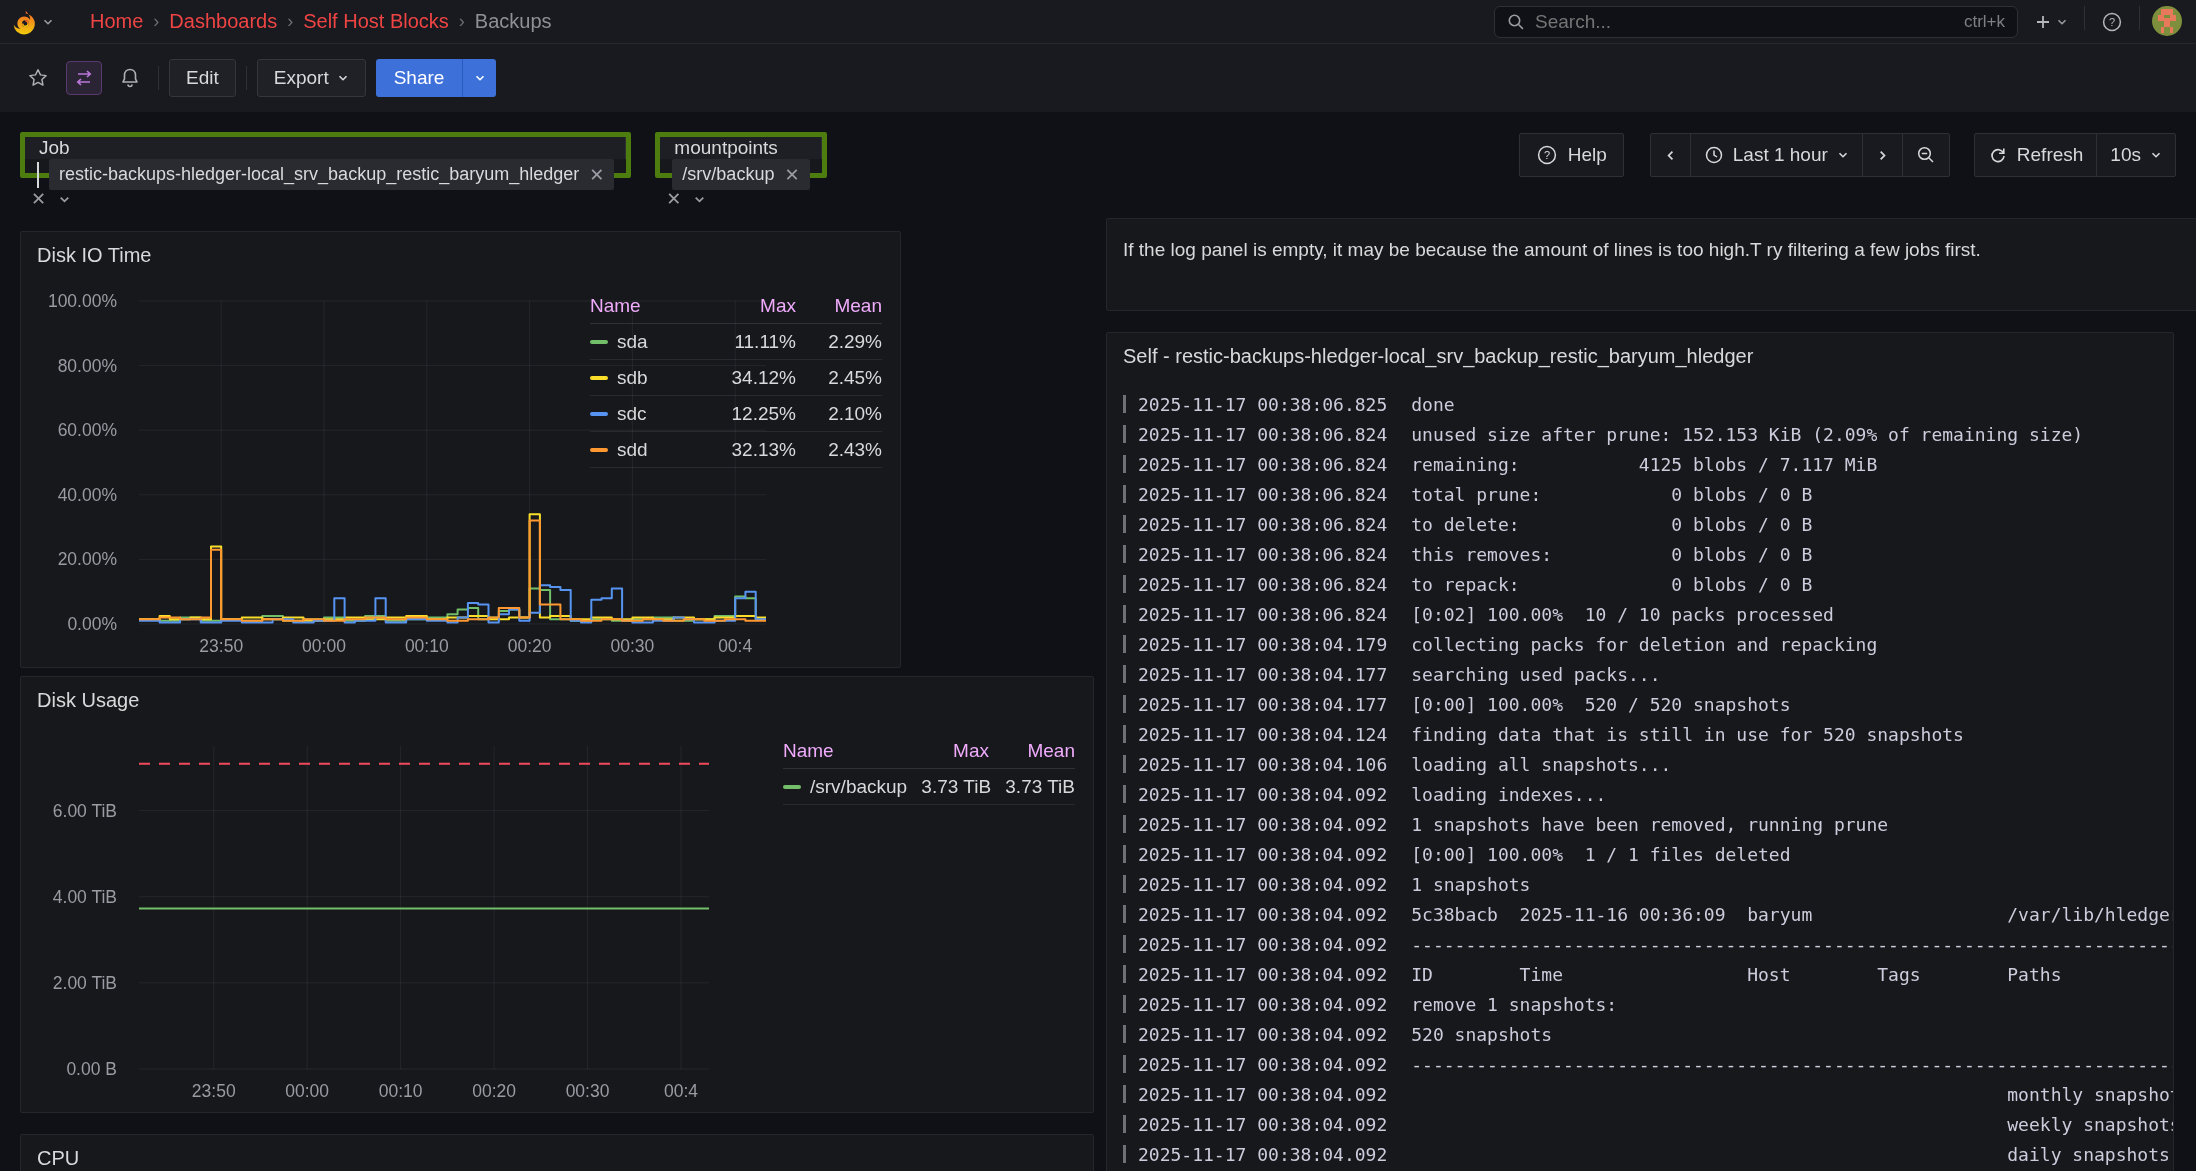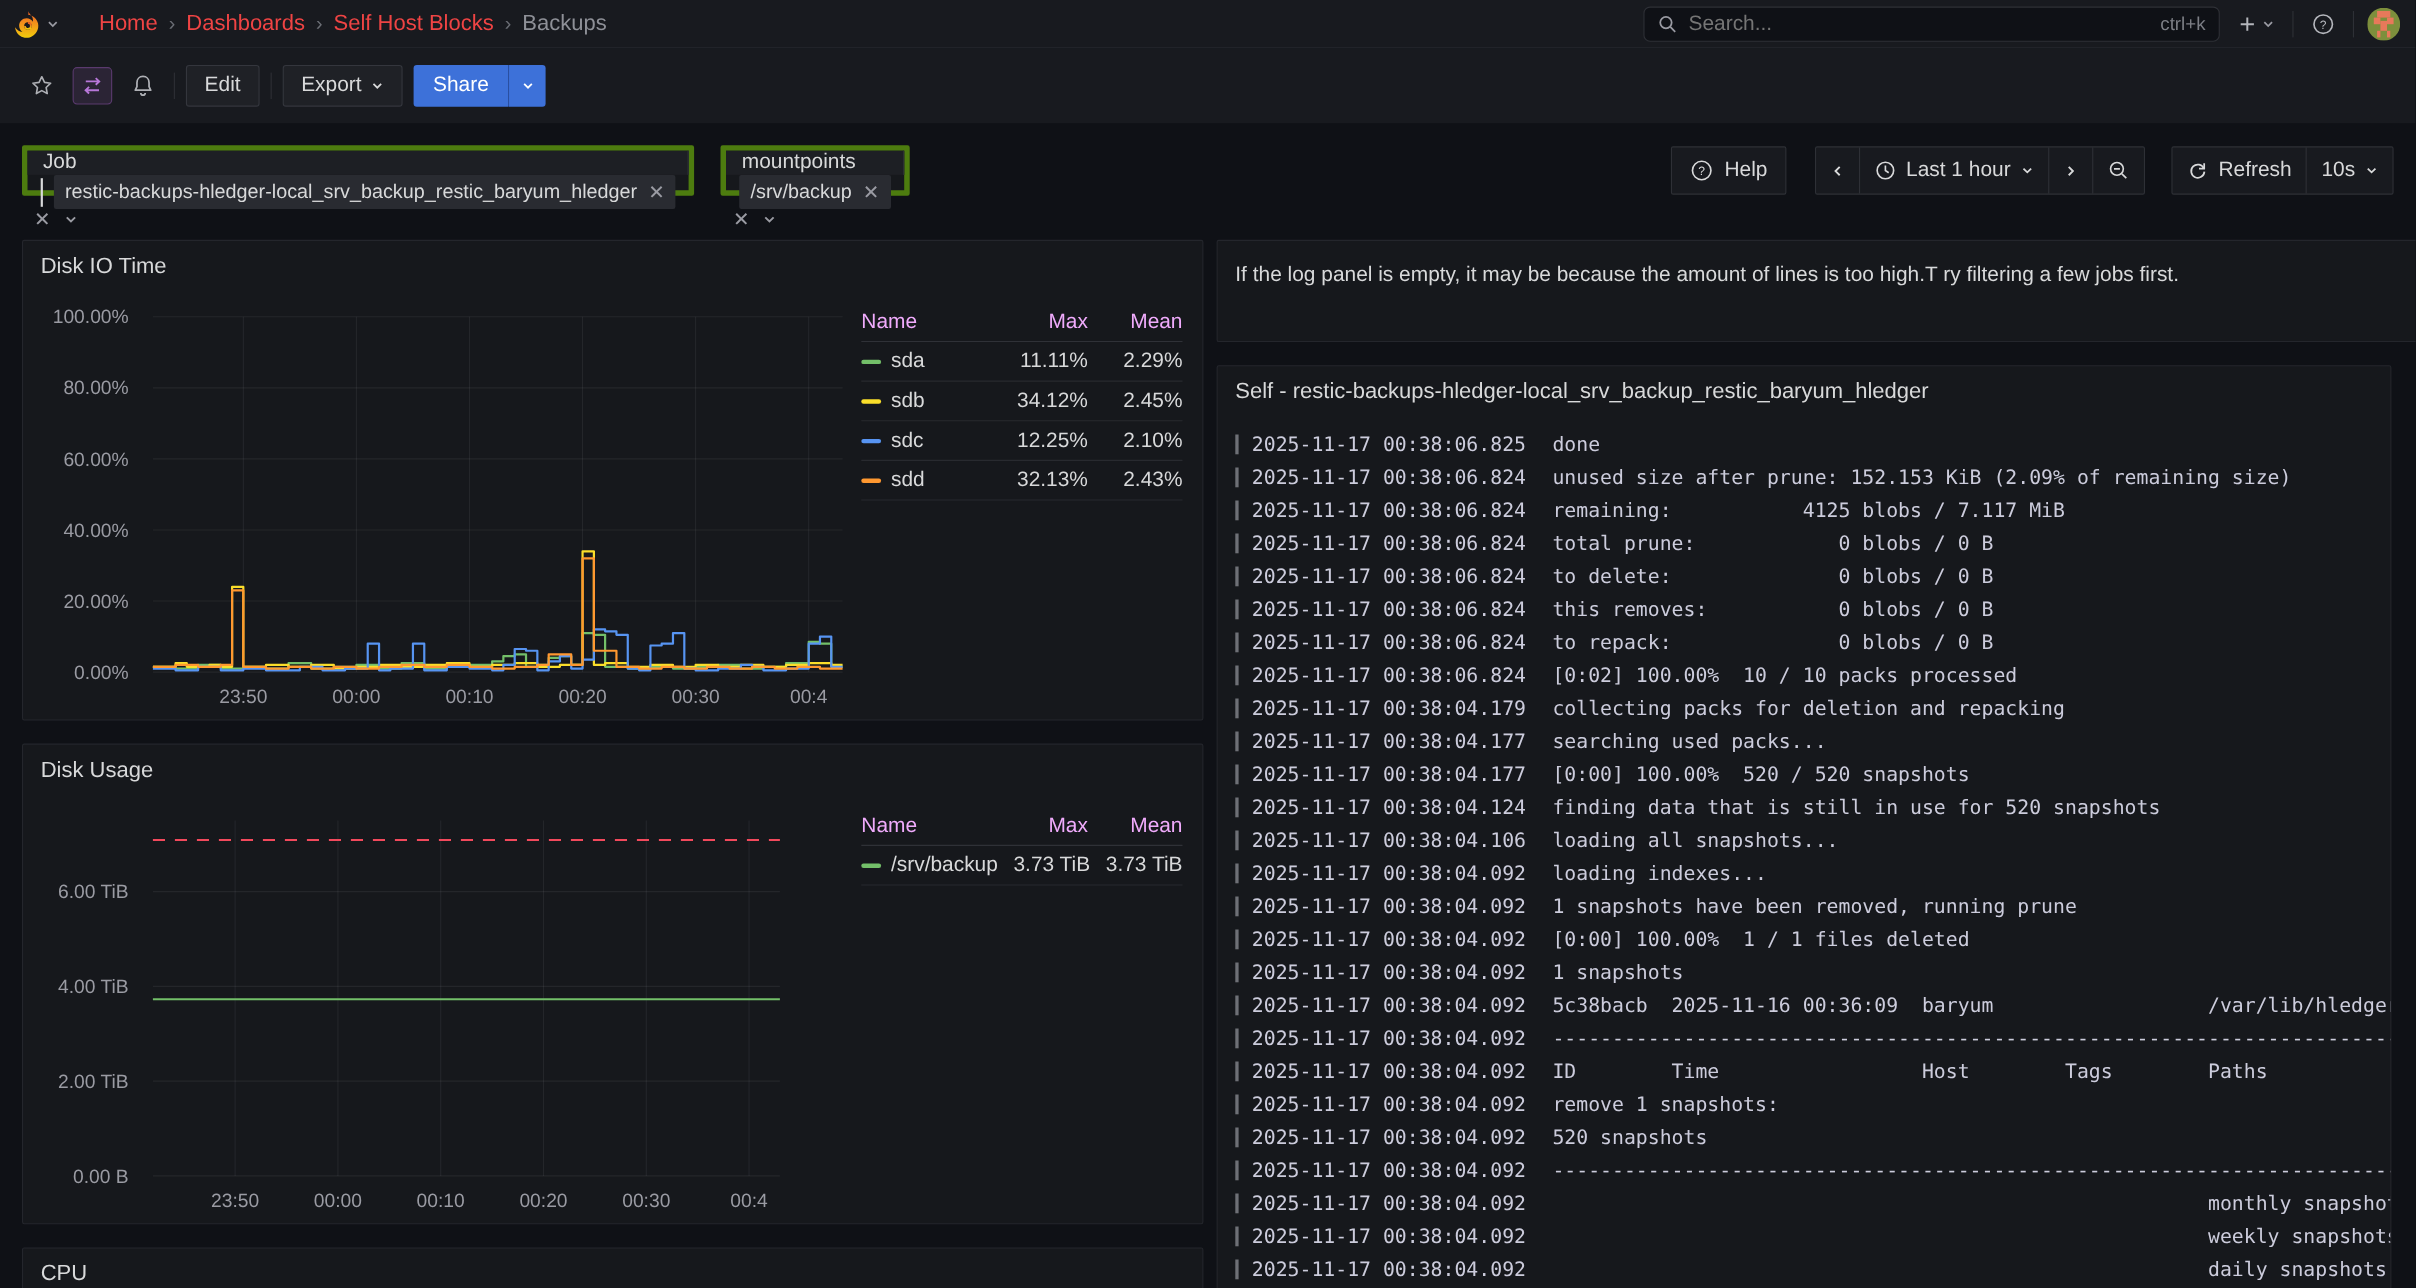--- a/index.html
+++ b/index.html
@@ -12,21 +12,21 @@
   
   .topnav {
     height:44px; background:#181a1f; border-bottom:1px solid #26282e;
     display:flex; align-items:center; padding:0 14px 0 12px; gap:10px;
   }
   .logo-wrap { display:flex; align-items:center; gap:4px; cursor:pointer; }
   .crumbs { display:flex; align-items:center; gap:10px; margin-left:26px; }
   .crumb { color:#ef4444; font-size:20px; }
   .crumb.muted { color:#8e9097; }
   .crumb-sep { color:#6b6e75; font-size:18px; }
-  .nav-right { margin-left:auto; display:flex; align-items:center; gap:12px; }
+  .nav-right { margin-left:auto; display:flex; gap:12px; }
   .searchbox {
     width:524px; height:32px; background:#0f1116; border:1px solid #2e3036;
     border-radius:6px; display:flex; align-items:center; padding:0 12px; gap:10px;
   }
   .searchbox input {
     flex:1; background:transparent; border:none; outline:none;
     color:#9a9ba3; font-size:19px; font-family:inherit;
   }
   .kbd-hint { color:#7d7f86; font-size:17px; }
   .navbtn { display:flex; align-items:center; gap:4px; color:#b4b6bc; cursor:pointer; padding:4px; }
@@ -99,21 +99,21 @@
   
   main { position:absolute; left:0; top:112px; width:2196px; height:1059px; }
   .panel {
     position:absolute; background:#16181c; border:1px solid #24262c;
     border-radius:2px; overflow:hidden;
   }
   .panel-title {
     position:absolute; left:16px; top:12px; font-size:20px; font-weight:500;
     color:#d8d9da; cursor:pointer; white-space:nowrap;
   }
-  #panel-diskio   { left:20px;  top:106px;  width:1074px; height:437px; }
+  #panel-diskio   { left:20px;  top:119px;  width:881px; height:437px; }
   #panel-diskusage{ left:20px;  top:564px;  width:1074px; height:437px; }
   #panel-cpu      { left:20px;  top:1022px; width:1074px; height:437px; }
   #panel-note     { left:1106px; top:106px; width:1244px; height:93px; }
   #panel-logs     { left:1106px; top:220px; width:1068px; height:952px; }
   .chart-svg { position:absolute; left:0; top:0; }
   .grid { stroke:rgba(204,204,220,0.08); }
   .tick { fill:#9a9ba3; font-size:17.5px; font-family:"Liberation Sans","DejaVu Sans",sans-serif; }
   .tick.y { text-anchor:end; }
   .tick.x { text-anchor:middle; }
   

